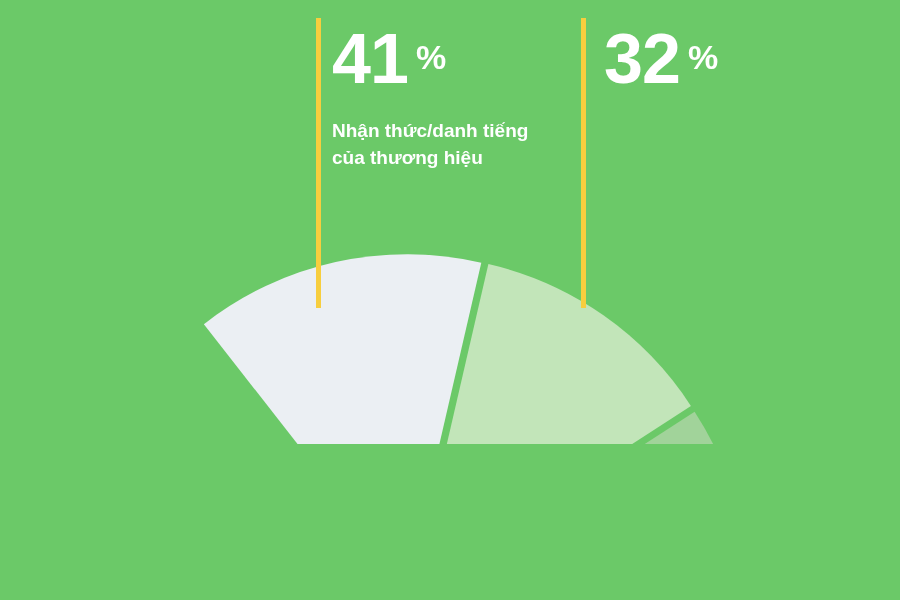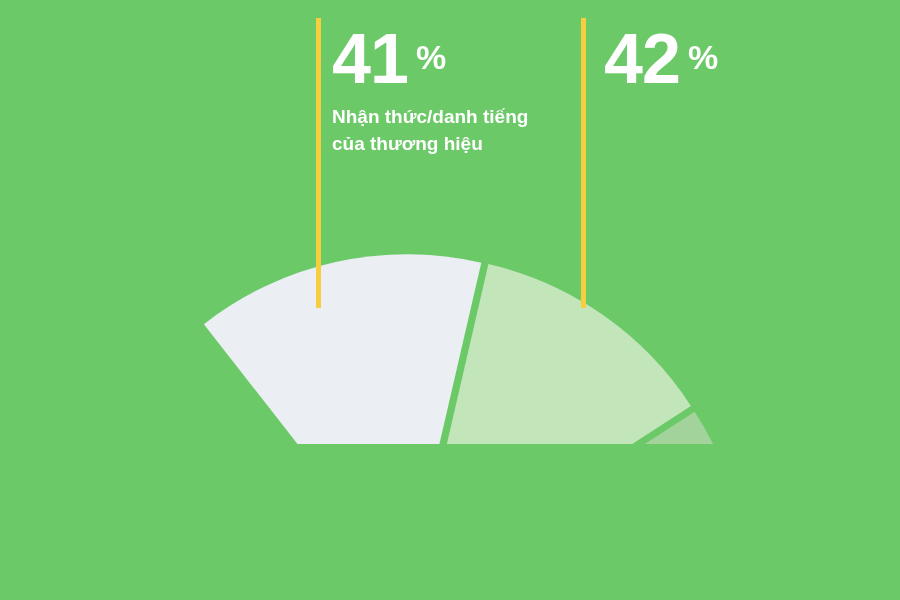--- a/index.html
+++ b/index.html
@@ -41,21 +41,21 @@
     font-size:34px;
     font-weight:700;
     letter-spacing:0;
     margin-left:8px;
     vertical-align:14px;
   }
   .callout-desc {
     font-weight:700;
     font-size:19px;
     line-height:1.45;
-    margin-top:10px;
+    margin-top:24px;
     white-space:pre-line;
   }
   #callout-awareness { left:328px; top:26px; width:250px; }
   #callout-business  { left:600px; top:26px; width:290px; }
 </style>
 </head>
 <body>
 
 <div id="infographic">
 
@@ -80,17 +80,17 @@
   <div class="callout" id="callout-awareness">
     <div class="callout-value">
       <span>41</span><span class="pct">%</span>
     </div>
     <div class="callout-desc">Nhận thức/danh tiếng
 của thương hiệu</div>
   </div>
 
   <div class="callout" id="callout-business">
     <div class="callout-value">
-      <span>42</span><span class="pct">%</span>
+      <span>32</span><span class="pct">%</span>
     </div>
   </div>
 
 </div>
 
 </body></html>

